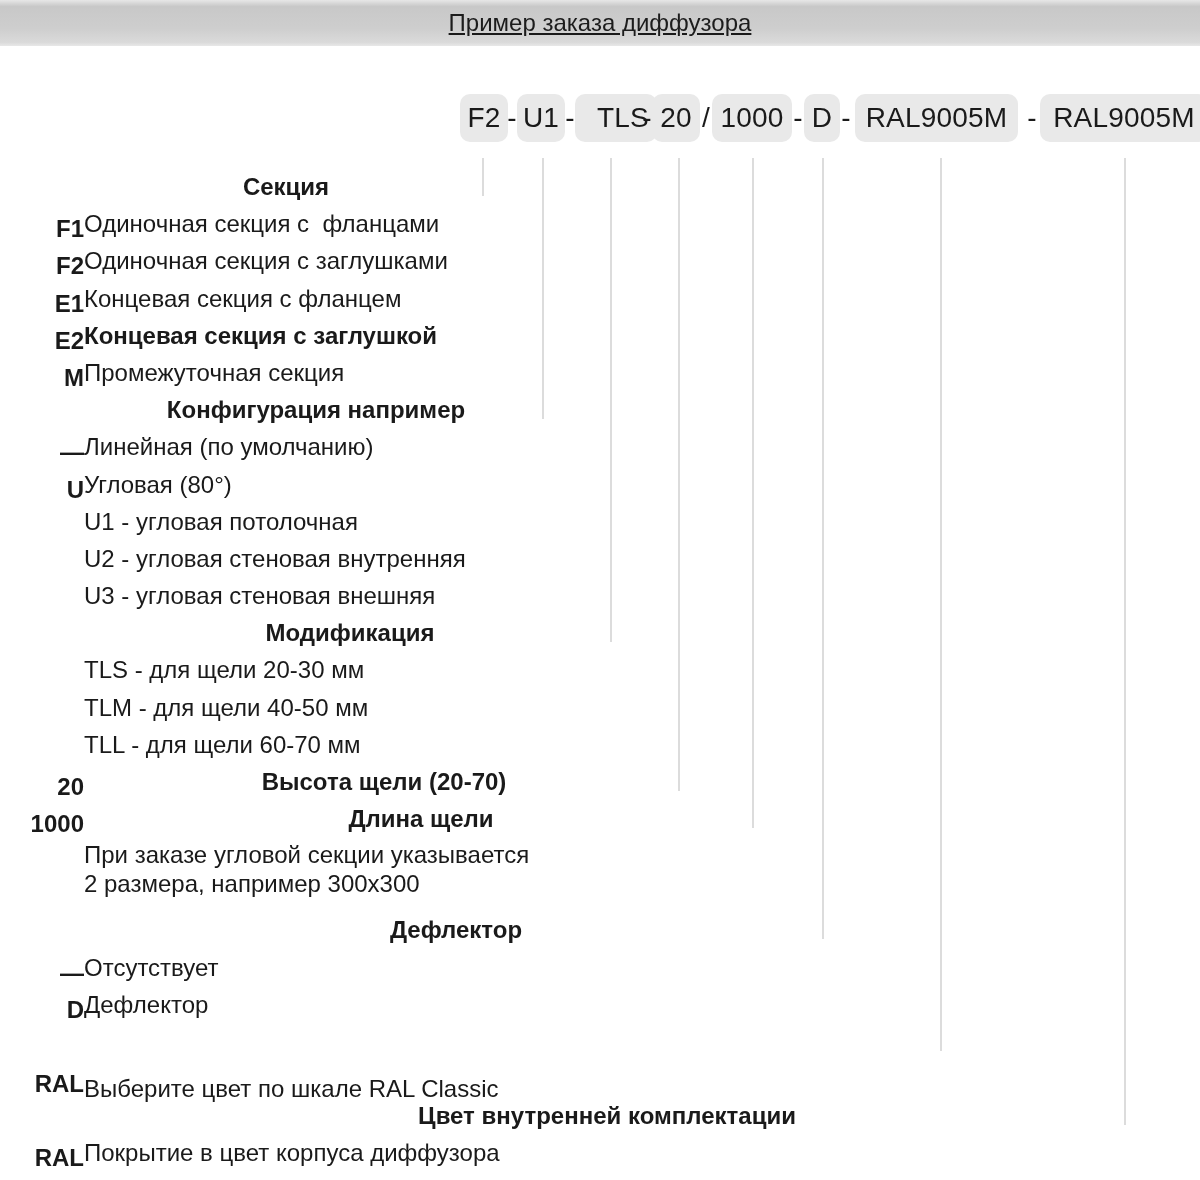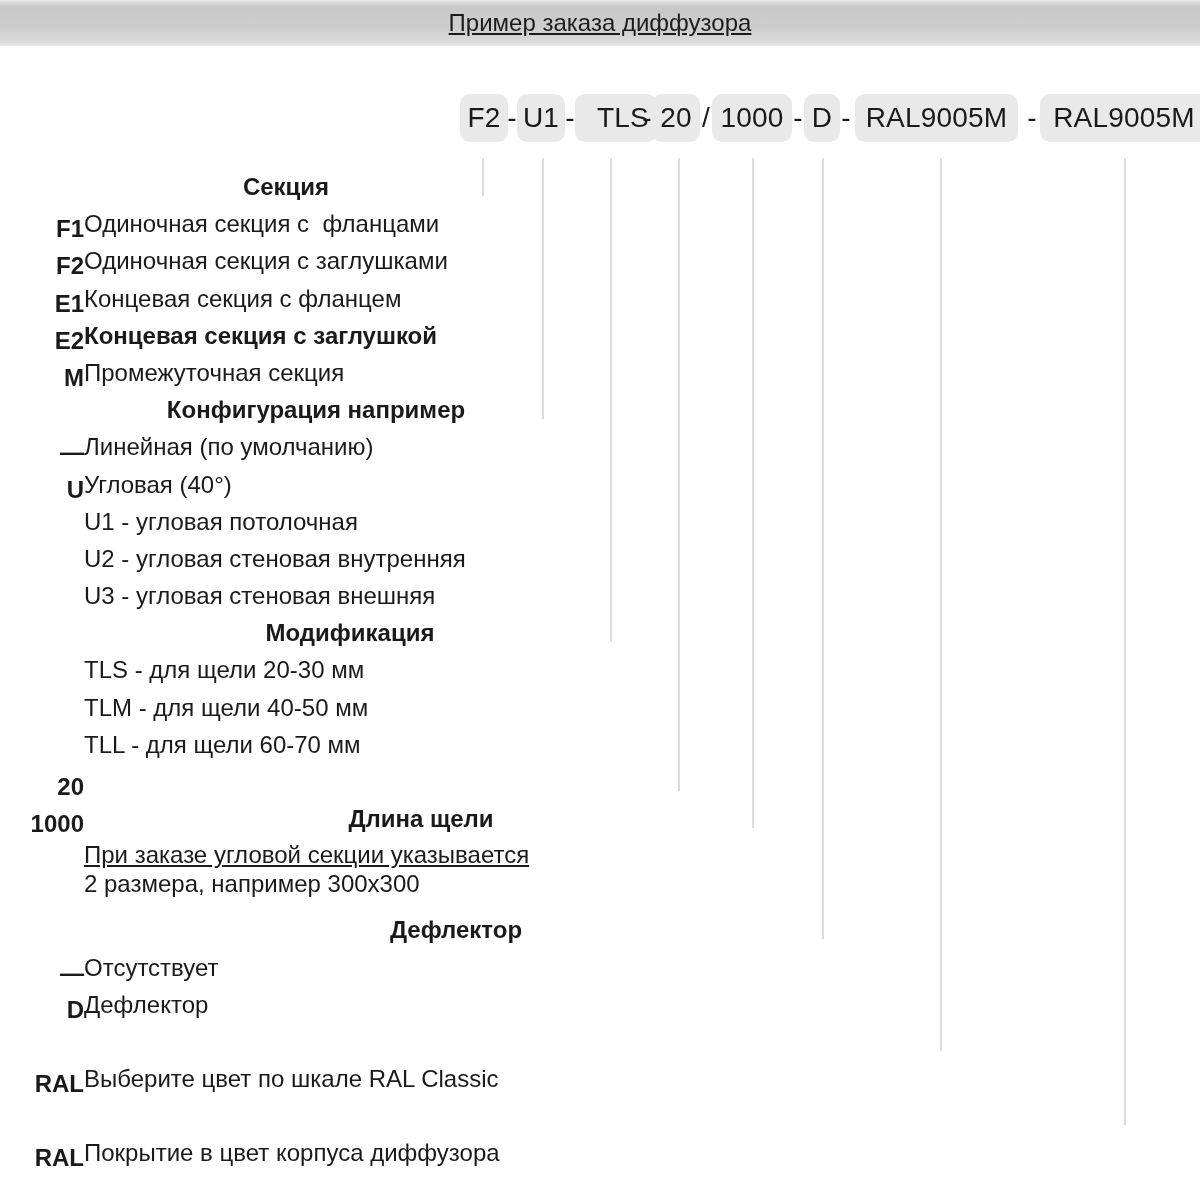--- a/index.html
+++ b/index.html
@@ -120,21 +120,21 @@
       <div class="row hdr" style="top: 396px; width: 464px;">
         <span class="row-text">Конфигурация например</span>
         <div class="hline"></div>
       </div>
       <div class="row-code" style="top: 433px;">—</div>
       <div class="row" style="top: 433px; align-items: center;">
         <span class="row-text">Линейная (по умолчанию)</span>
       </div>
       <div class="row-code" style="top: 471px;">U</div>
       <div class="row" style="top: 471px;">
-        <span class="row-text">Угловая (40°)</span>
+        <span class="row-text">Угловая (80°)</span>
       </div>
       <div class="row" style="top: 508px;">
         <span class="row-text">U1 - угловая потолочная</span>
       </div>
       <div class="row" style="top: 545px;">
         <span class="row-text">U2 - угловая стеновая внутренняя</span>
       </div>
       <div class="row" style="top: 582px;">
         <span class="row-text">U3 - угловая стеновая внешняя</span>
       </div>
@@ -146,28 +146,29 @@
         <span class="row-text">TLS - для щели 20-30 мм</span>
       </div>
       <div class="row" style="top: 694px;">
         <span class="row-text">TLM - для щели 40-50 мм</span>
       </div>
       <div class="row" style="top: 731px;">
         <span class="row-text">TLL - для щели 60-70 мм</span>
       </div>
       <div class="row-code" style="top: 768px;">20</div>
       <div class="row hdr" style="top: 768px; width: 600px;">
+        <span class="row-text">Высота щели (20-70)</span>
         <div class="hline"></div>
       </div>
       <div class="row-code" style="top: 805px;">1000</div>
       <div class="row hdr" style="top: 805px; width: 674px;">
         <span class="row-text">Длина щели</span>
         <div class="hline"></div>
       </div>
-      <div class="row note" style="top: 841px; text-decoration: underline;">
+      <div class="row note" style="top: 841px;">
         <span class="row-text">При заказе угловой секции указывается</span>
       </div>
       <div class="row note" style="top: 870px;">
         <span class="row-text">2 размера, например 300x300</span>
       </div>
       <div class="row hdr" style="top: 916px; width: 744px;">
         <span class="row-text">Дефлектор</span>
         <div class="hline"></div>
       </div>
       <div class="row-code" style="top: 954px;">—</div>
@@ -175,24 +176,25 @@
         <span class="row-text">Отсутствует</span>
       </div>
       <div class="row-code" style="top: 991px;">D</div>
       <div class="row" style="top: 991px;">
         <span class="row-text">Дефлектор</span>
       </div>
       <div class="row hdr" style="top: 1028px; width: 862px;">
         <div class="hline"></div>
       </div>
       <div class="row-code" style="top: 1065px;">RAL</div>
-      <div class="row" style="top: 1065px;">
+      <div class="row" style="top: 1065px; justify-content: flex-end;">
         <span class="row-text">Выберите цвет по шкале RAL Classic</span>
       </div>
       <div class="row hdr" style="top: 1102px; width: 1046px;">
+        <span class="row-text">Цвет внутренней комплектации</span>
         <div class="hline"></div>
       </div>
       <div class="row-code" style="top: 1139px;">RAL</div>
       <div class="row" style="top: 1139px;">
         <span class="row-text">Покрытие в цвет корпуса диффузора</span>
       </div>
     </div>
 </div>
 
 </body></html>

